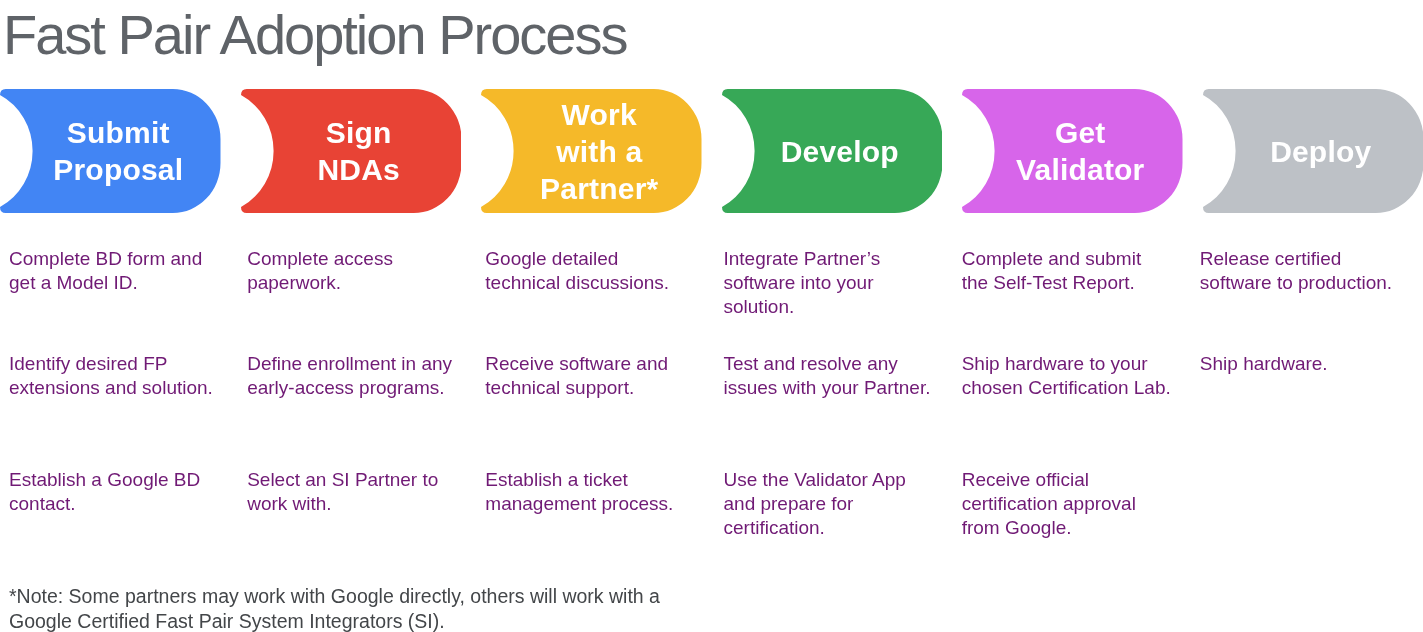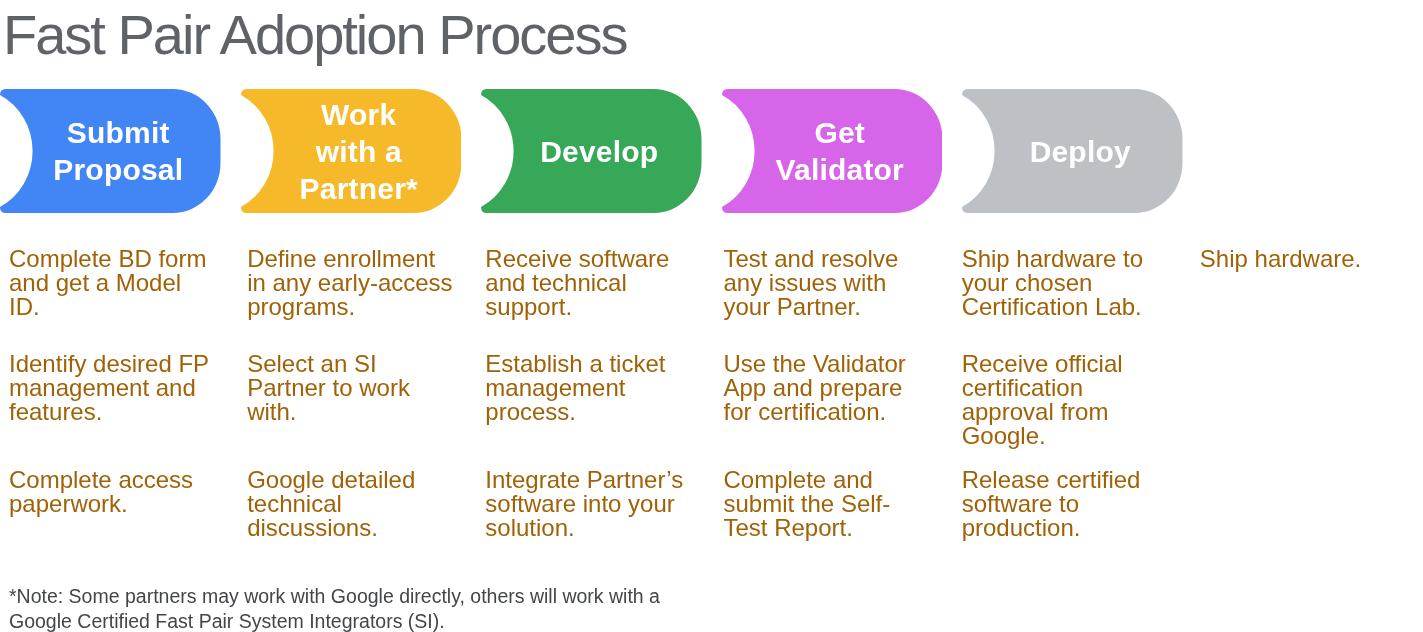--- a/index.html
+++ b/index.html
@@ -56,23 +56,23 @@
   .details {
     display: grid;
     grid-template-columns: repeat(6, 1fr);
     grid-template-rows: 105px 116px auto;
     grid-auto-flow: column;
     gap: 0 6px;
     margin-top: 34px;
   }
   .step {
     padding: 0 14px 0 9px;
-    font-size: 24px;
+    font-size: 19px;
     line-height: 24px;
-    color: #a16207;
+    color: #701a75;
   }
 
   .note {
     margin: 44px 0 0 9px;
     width: 706px;
     font-size: 19.5px;
     line-height: 25px;
     color: #434649;
   }
 </style>
@@ -86,20 +86,27 @@
   <div class="stages">
 
     <div class="stage">
       <svg class="stage-shape" viewBox="0 0 231 124" preserveAspectRatio="none" aria-hidden="true">
         <path d="M6 0 H181 A50 50 0 0 1 231 50 V74 A50 50 0 0 1 181 124 H6 Q0 124 0 118 A63 63 0 0 0 0 6 Q0 0 6 0 Z" fill="#4285F4"></path>
       </svg>
       <div class="stage-label">Submit
 Proposal</div>
     </div>
 
+    <div class="stage">
+      <svg class="stage-shape" viewBox="0 0 231 124" preserveAspectRatio="none" aria-hidden="true">
+        <path d="M6 0 H181 A50 50 0 0 1 231 50 V74 A50 50 0 0 1 181 124 H6 Q0 124 0 118 A63 63 0 0 0 0 6 Q0 0 6 0 Z" fill="#E84335"></path>
+      </svg>
+      <div class="stage-label">Sign
+NDAs</div>
+    </div>
 
     <div class="stage">
       <svg class="stage-shape" viewBox="0 0 231 124" preserveAspectRatio="none" aria-hidden="true">
         <path d="M6 0 H181 A50 50 0 0 1 231 50 V74 A50 50 0 0 1 181 124 H6 Q0 124 0 118 A63 63 0 0 0 0 6 Q0 0 6 0 Z" fill="#F5B929"></path>
       </svg>
       <div class="stage-label">Work
 with a
 Partner*</div>
     </div>
 
@@ -122,21 +129,22 @@
       <svg class="stage-shape" viewBox="0 0 231 124" preserveAspectRatio="none" aria-hidden="true">
         <path d="M6 0 H181 A50 50 0 0 1 231 50 V74 A50 50 0 0 1 181 124 H6 Q0 124 0 118 A63 63 0 0 0 0 6 Q0 0 6 0 Z" fill="#BDC1C6"></path>
       </svg>
       <div class="stage-label">Deploy</div>
     </div>
 
   </div>
 
   <div class="details">
     <div class="step">Complete BD form and get a Model ID.</div>
-    <div class="step">Identify desired FP management and features.</div>
+    <div class="step">Identify desired FP extensions and solution.</div>
+    <div class="step">Establish a Google BD contact.</div>
 
     <div class="step">Complete access paperwork.</div>
     <div class="step">Define enrollment in any early-access programs.</div>
     <div class="step">Select an SI Partner to work with.</div>
 
     <div class="step">Google detailed technical discussions.</div>
     <div class="step">Receive software and technical support.</div>
     <div class="step">Establish a ticket management process.</div>
 
     <div class="step">Integrate Partner’s software into your solution.</div>

